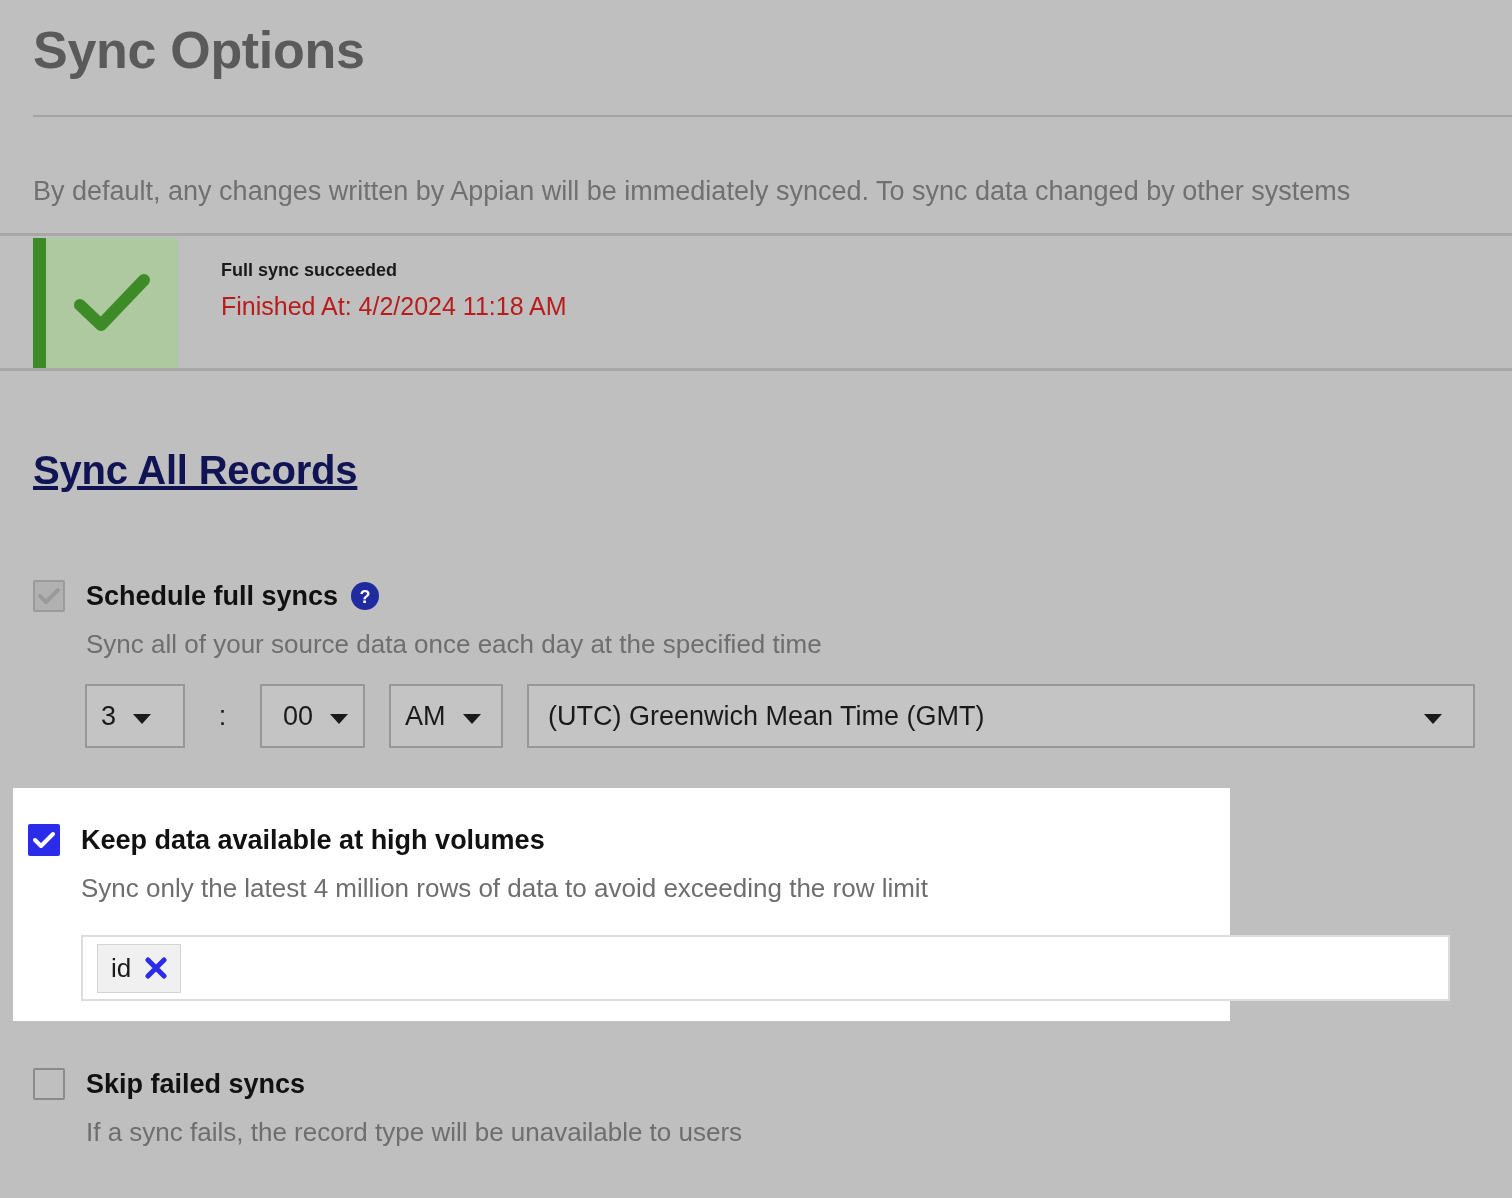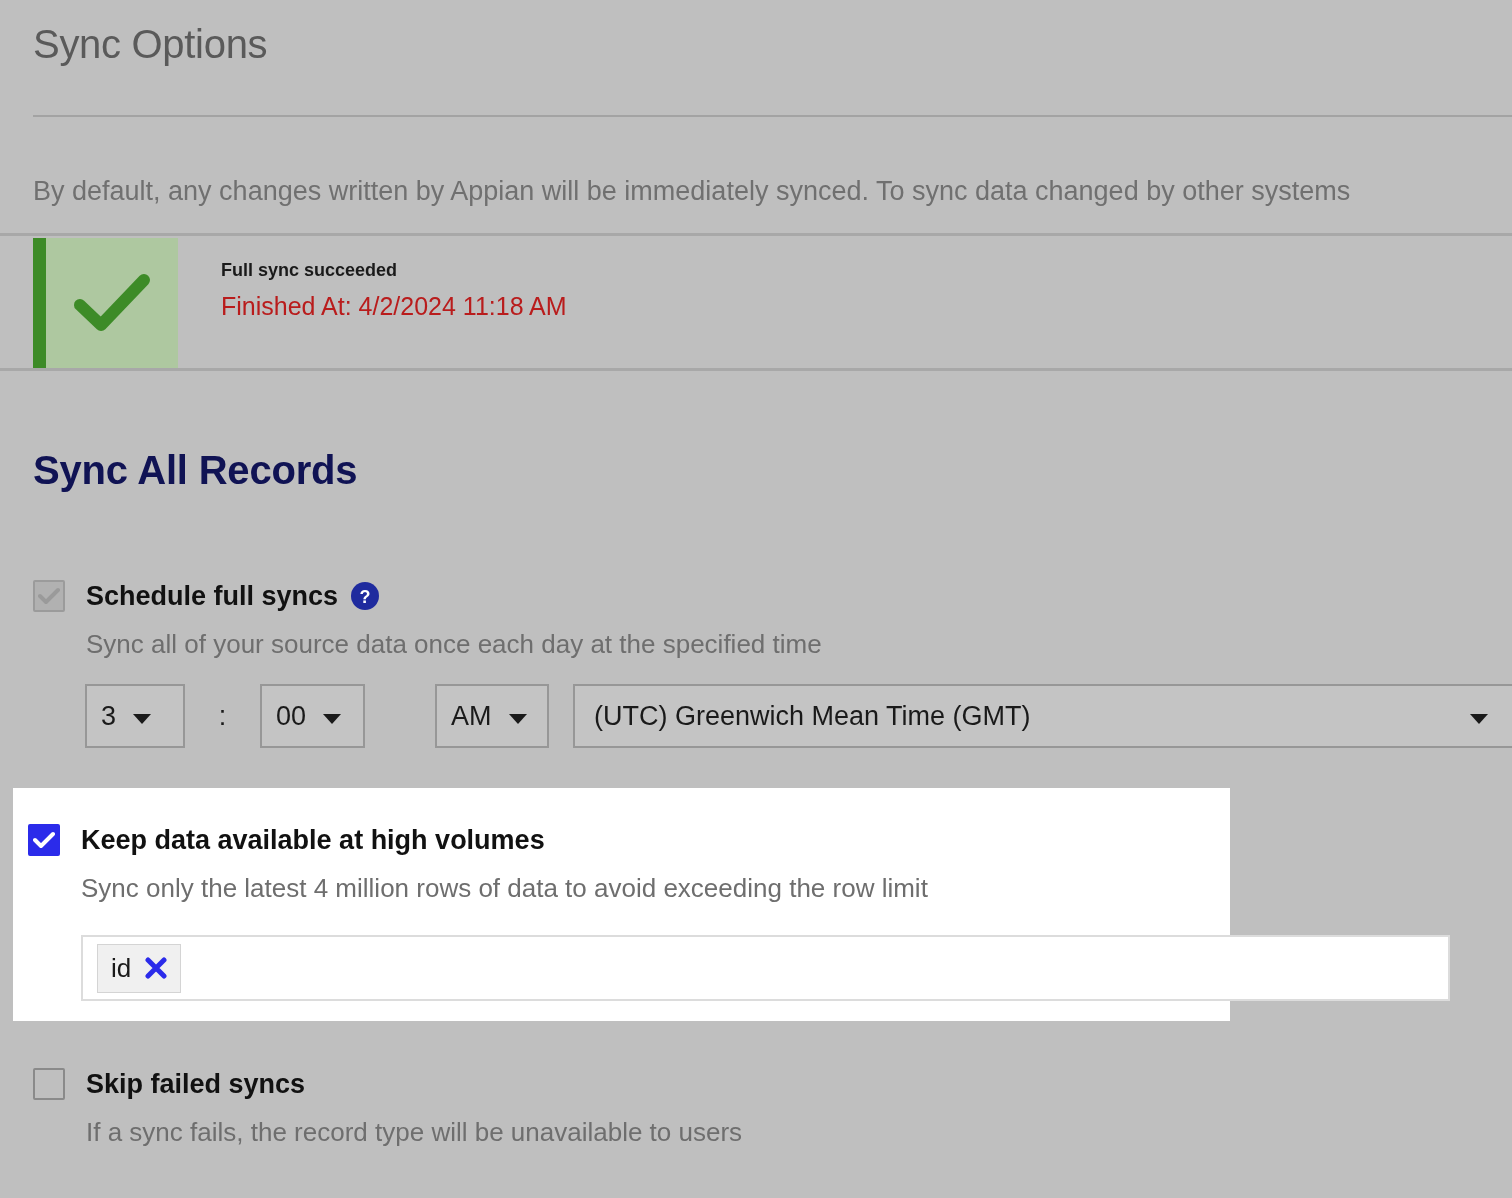--- a/index.html
+++ b/index.html
@@ -13,22 +13,22 @@
     font-family: "Liberation Sans", sans-serif;
     overflow: hidden;
     position: relative;
   }
 
   
   .page-title {
     position: absolute;
     left: 33px;
     top: 24px;
-    font-size: 40px;
-    font-weight: normal;
+    font-size: 52px;
+    font-weight: bold;
     color: #5a5a5a;
     letter-spacing: -0.3px;
     line-height: 1;
   }
   .title-divider {
     position: absolute;
     left: 33px;
     top: 115px;
     width: 1479px;
     height: 2px;
@@ -99,20 +99,21 @@
   
   .section-heading {
     position: absolute;
     left: 33px;
     top: 450px;
     font-size: 40px;
     font-weight: bold;
     color: #101354;
     line-height: 1;
     letter-spacing: -0.2px;
+    text-decoration: underline;
   }
 
   
   .option-row { position: absolute; }
   .option-head {
     display: flex;
     align-items: center;
   }
   .option-label {
     font-size: 27px;
@@ -181,22 +182,22 @@
     padding: 0 14px;
     font-size: 27px;
     color: #1a1a1a;
   }
   .select-box .sel-val { white-space: nowrap; }
   .select-box .caret {
     margin-left: 16px;
     flex: 0 0 auto;
   }
   .sel-hour  { width: 100px; }
-  .sel-min   { width: 105px; }
-  .sel-ampm  { width: 114px; margin-left: 46px; }
+  .sel-min   { width: 105px; justify-content: flex-end; }
+  .sel-ampm  { width: 114px; }
   .sel-tz {
     width: 948px;
     justify-content: space-between;
     padding-left: 19px;
     padding-right: 30px;
   }
   .time-colon {
     width: 27px;
     text-align: center;
     font-size: 27px;

